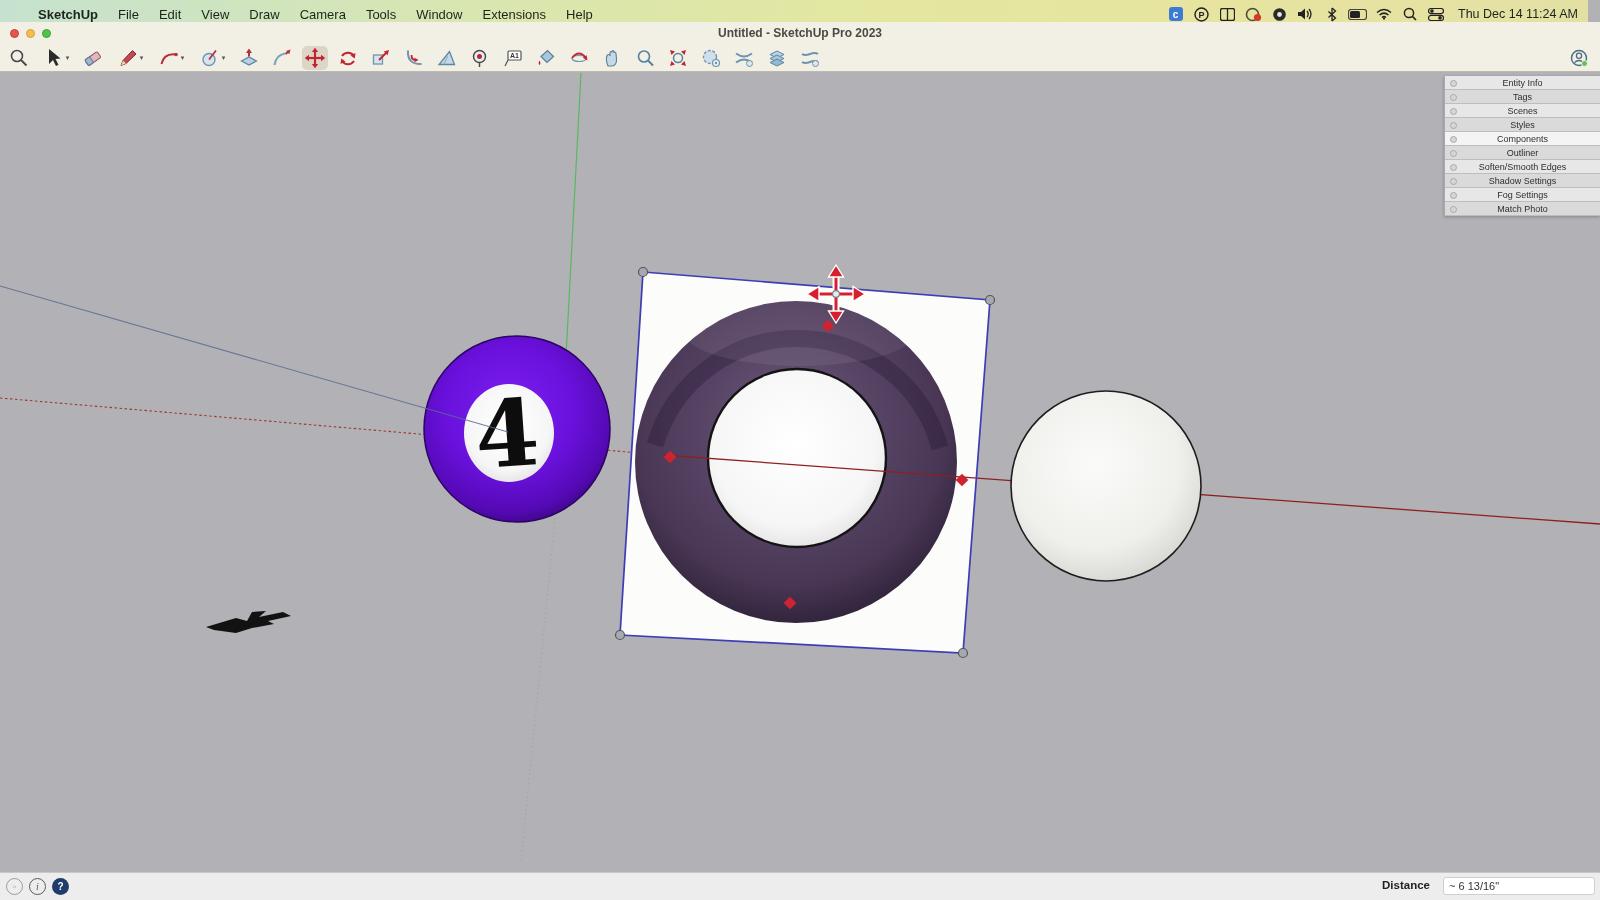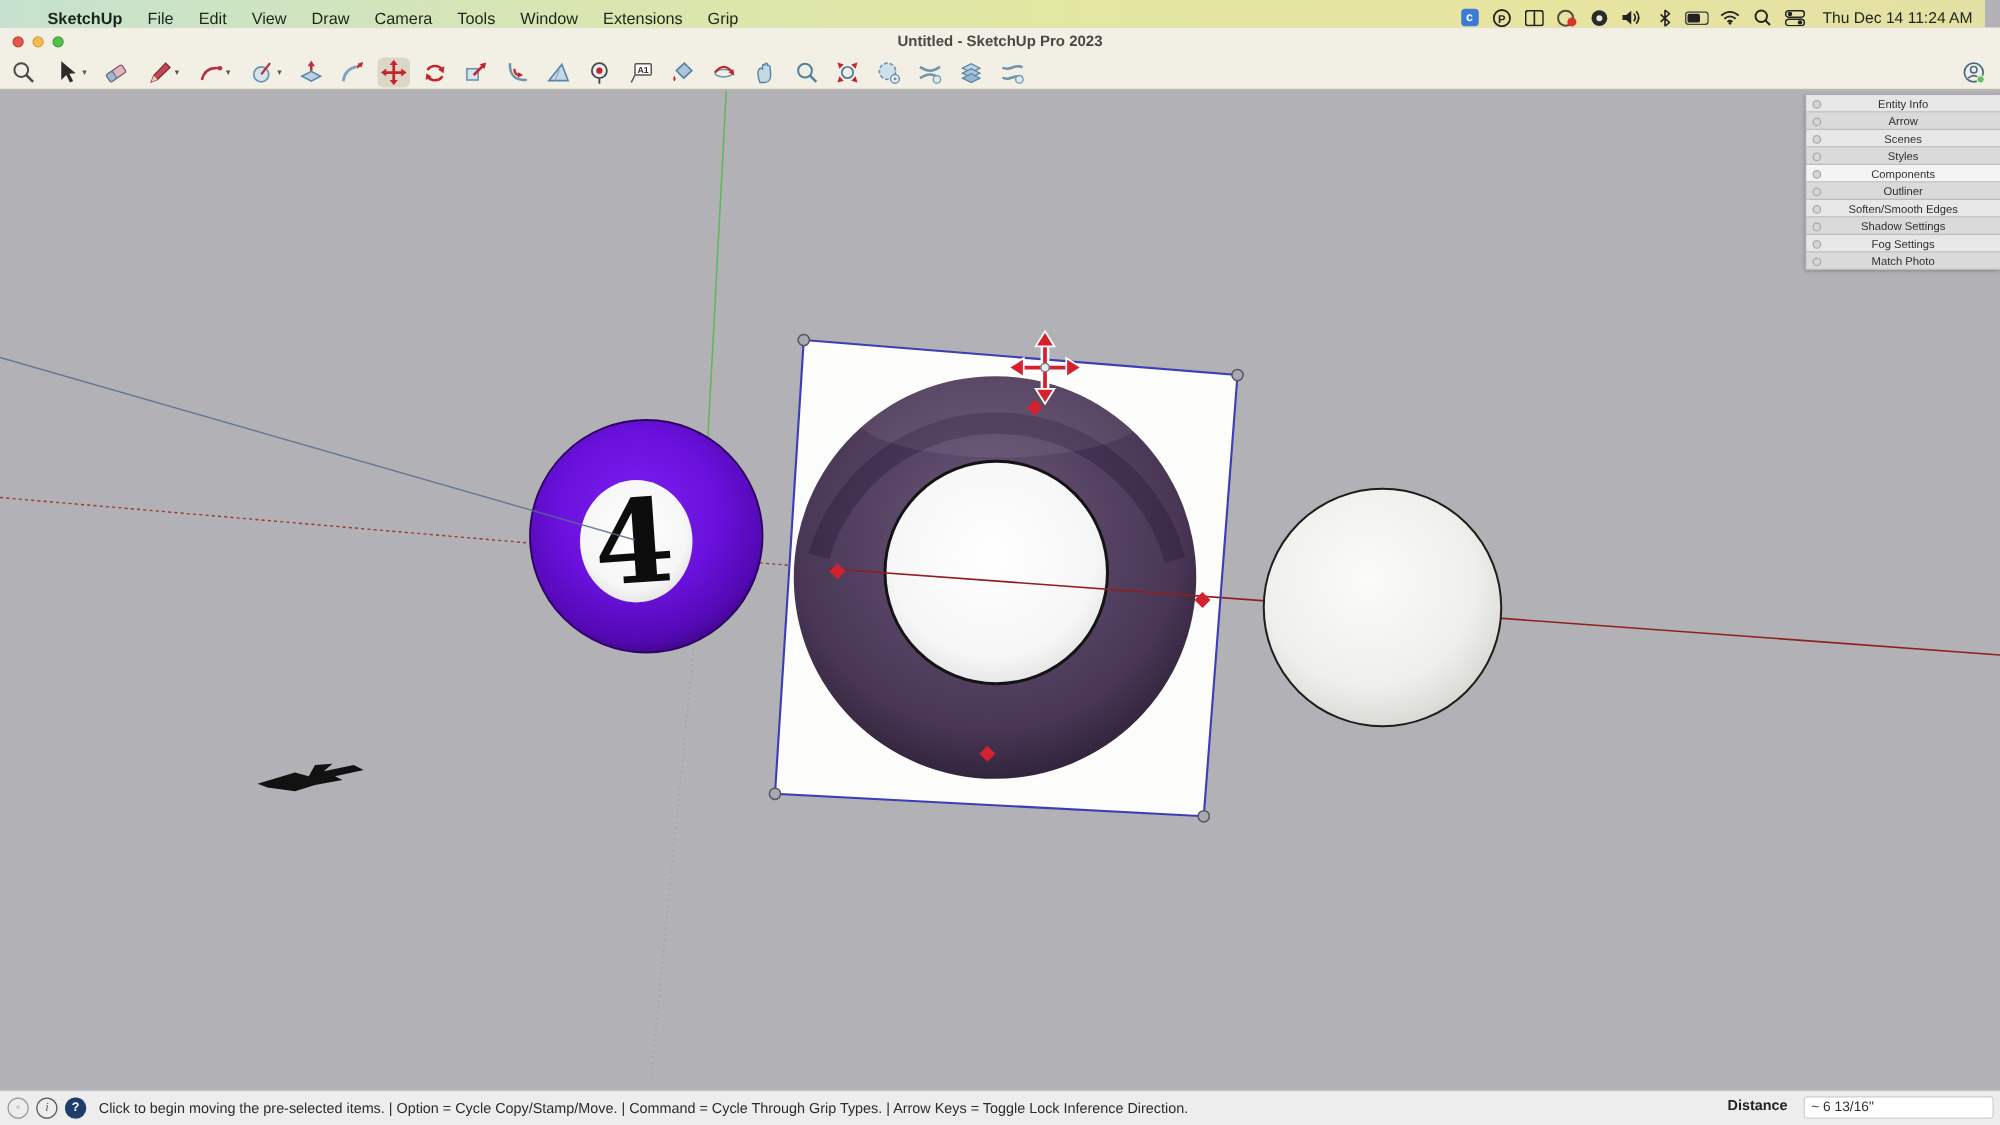--- a/index.html
+++ b/index.html
@@ -169,21 +169,21 @@
   <span class="apple"></span>
   <span class="mitem app">SketchUp</span>
   <span class="mitem">File</span>
   <span class="mitem">Edit</span>
   <span class="mitem">View</span>
   <span class="mitem">Draw</span>
   <span class="mitem">Camera</span>
   <span class="mitem">Tools</span>
   <span class="mitem">Window</span>
   <span class="mitem">Extensions</span>
-  <span class="mitem">Grip</span>
+  <span class="mitem">Help</span>
 
   <span class="mb-right">
     <span class="mb-ic">
         <span class="cshot">c</span>
       </span>
     <span class="mb-ic">
       <svg width="15" height="15">
           <circle cx="7.5" cy="7.5" r="6.5" fill="none" stroke="#222" stroke-width="1.4"></circle>
           <text x="7.5" y="11" font-size="9" font-weight="bold" text-anchor="middle" fill="#222">P</text>
         </svg>
@@ -433,31 +433,30 @@
     <svg width="22" height="22">
         <circle cx="11" cy="11" r="7.5" fill="none" stroke="#4a6c82" stroke-width="1.4"></circle>
         <circle cx="11" cy="8.8" r="2.6" fill="none" stroke="#4a6c82" stroke-width="1.3"></circle>
         <path d="M6.5 15.5 Q11 11.5 15.5 15.5" fill="none" stroke="#4a6c82" stroke-width="1.3"></path>
         <circle cx="16.5" cy="16.5" r="3" fill="#6abf5e" stroke="#fff" stroke-width="0.8"></circle>
       </svg></span>
 </div>
 
 <div class="tray">
   <div class="tray-row"><span class="tray-dot"></span><span>Entity Info</span></div>
-  <div class="tray-row"><span class="tray-dot"></span><span>Arrow</span></div>
+  <div class="tray-row"><span class="tray-dot"></span><span>Tags</span></div>
   <div class="tray-row"><span class="tray-dot"></span><span>Scenes</span></div>
   <div class="tray-row"><span class="tray-dot"></span><span>Styles</span></div>
   <div class="tray-row hl"><span class="tray-dot"></span><span>Components</span></div>
   <div class="tray-row"><span class="tray-dot"></span><span>Outliner</span></div>
   <div class="tray-row"><span class="tray-dot"></span><span>Soften/Smooth Edges</span></div>
   <div class="tray-row"><span class="tray-dot"></span><span>Shadow Settings</span></div>
   <div class="tray-row"><span class="tray-dot"></span><span>Fog Settings</span></div>
   <div class="tray-row"><span class="tray-dot"></span><span>Match Photo</span></div>
 </div>
 
 <div class="statusbar">
   <span class="sb-ic sb-geo">◦</span>
   <span class="sb-ic sb-info">i</span>
   <span class="sb-ic sb-help">?</span>
-  <span class="sb-hint">Click to begin moving the pre-selected items. | Option = Cycle Copy/Stamp/Move. | Command = Cycle Through Grip Types. | Arrow Keys = Toggle Lock Inference Direction.</span>
   <span class="sb-dist-label">Distance</span>
   <input class="sb-dist-input" type="text" value="~ 6 13/16&quot;" style="">
 </div>
 
 </body></html>

